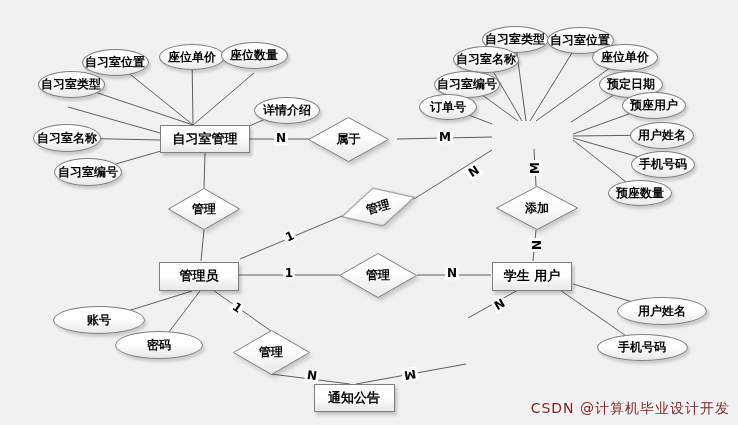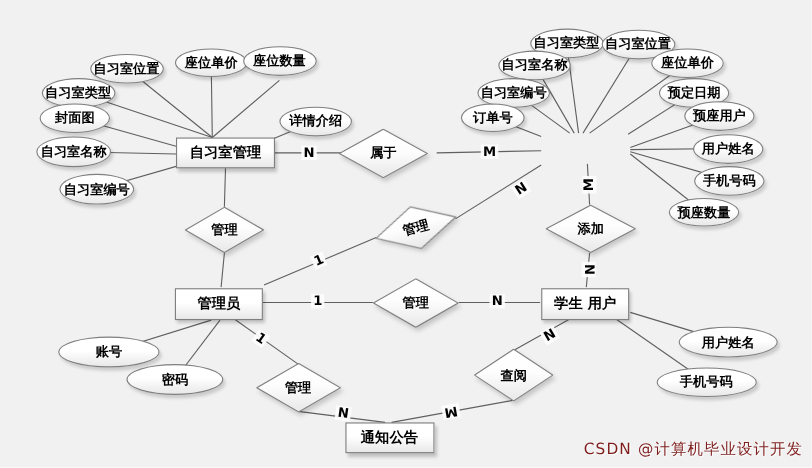--- a/index.html
+++ b/index.html
@@ -107,35 +107,28 @@
     </div><div class="node relationship" style="left: 496px; top: 186px; width: 82px; height: 44px;">
       <svg width="82" height="44" viewBox="0 0 82 44">
         <polygon points="41,0.5 81.5,22 41,43.5 0.5,22" fill="url(#shapeGrad)" stroke="#7f7f7f" stroke-width="1"></polygon>
       </svg>
       <span class="label">添加</span>
     </div><div class="node relationship" style="left: 232.5px; top: 329.5px; width: 77px; height: 45px;">
       <svg width="77" height="45" viewBox="0 0 77 45">
         <polygon points="38.5,0.5 76.5,22.5 38.5,44.5 0.5,22.5" fill="url(#shapeGrad)" stroke="#7f7f7f" stroke-width="1"></polygon>
       </svg>
       <span class="label">管理</span>
-    </div><div class="node relationship" style="left: 431px; top: 317px; width: 72px; height: 48px;">
-      <svg width="72" height="48" viewBox="0 0 72 48">
-        <polygon points="36,0.5 71.5,24 36,47.5 0.5,24" fill="url(#shapeGrad)" stroke="#7f7f7f" stroke-width="1"></polygon>
-      </svg>
-      <span class="label">查阅</span>
     </div><div class="node attribute" style="left: 81.5px; top: 48.5px; width: 67px; height: 27px;">
       <span class="label">自习室位置</span>
     </div><div class="node attribute" style="left: 159px; top: 44px; width: 66px; height: 26px;">
       <span class="label">座位单价</span>
     </div><div class="node attribute" style="left: 220.5px; top: 42px; width: 67px; height: 27px;">
       <span class="label">座位数量</span>
     </div><div class="node attribute" style="left: 37.5px; top: 70.5px; width: 67px; height: 27px;">
       <span class="label">自习室类型</span>
-    </div><div class="node attribute" style="left: 36px; top: 93.5px; width: 64px; height: 27px;">
-      <span class="label">封面图</span>
     </div><div class="node attribute" style="left: 254px; top: 96.5px; width: 66px; height: 27px;">
       <span class="label">详情介绍</span>
     </div><div class="node attribute" style="left: 33px; top: 124px; width: 68px; height: 28px;">
       <span class="label">自习室名称</span>
     </div><div class="node attribute" style="left: 54px; top: 158px; width: 68px; height: 28px;">
       <span class="label">自习室编号</span>
     </div><div class="node attribute" style="left: 481.5px; top: 25.5px; width: 67px; height: 27px;">
       <span class="label">自习室类型</span>
     </div><div class="node attribute" style="left: 546.5px; top: 26.5px; width: 67px; height: 27px;">
       <span class="label">自习室位置</span>

